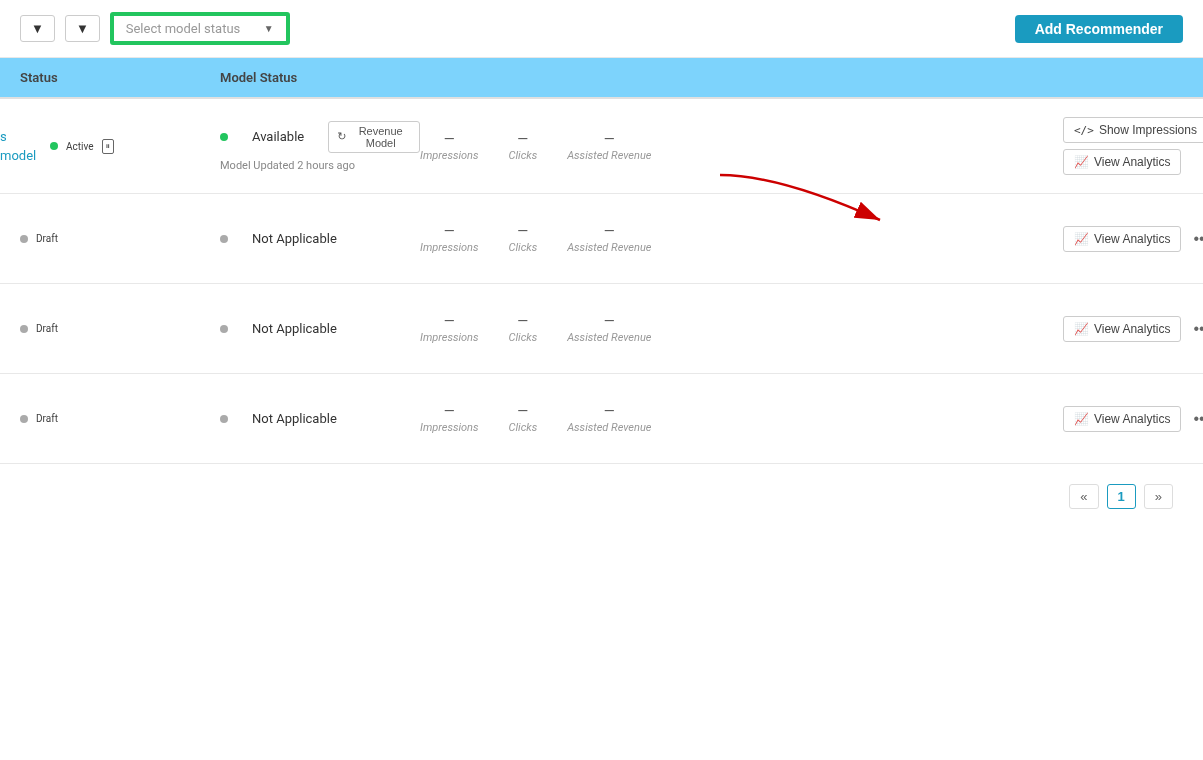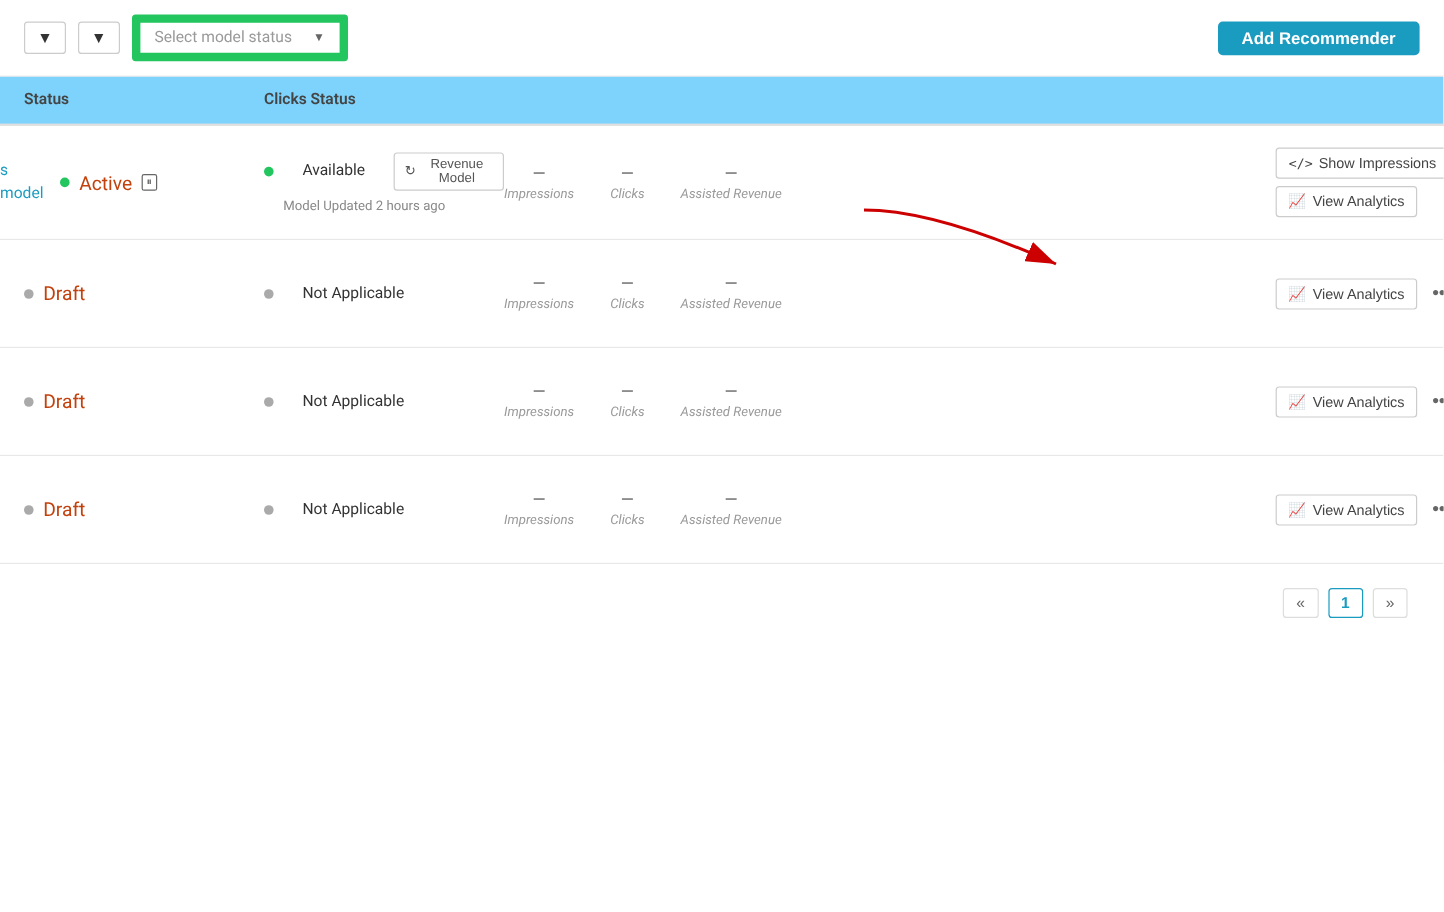--- a/index.html
+++ b/index.html
@@ -31,21 +31,21 @@
       padding: 5px 10px;
       background: #fff;
       cursor: pointer;
       display: flex;
       align-items: center;
       gap: 5px;
       font-size: 13px;
       color: #333;
     }
     .dropdown-model-status {
-      border: 7px solid #22c55e;
+      border: 4px solid #22c55e;
       border-radius: 3px;
       padding: 5px 12px;
       background: #fff;
       cursor: pointer;
       display: flex;
       align-items: center;
       gap: 5px;
       font-size: 13px;
       color: #999;
       min-width: 180px;
@@ -105,22 +105,22 @@
       height: 8px;
       border-radius: 50%;
       flex-shrink: 0;
     }
     .dot-active { background: #22c55e; }
     .dot-draft { background: #aaa; }
     .dot-available { background: #22c55e; }
     .dot-na { background: #aaa; }
 
     .status-label {
-      font-size: 16px;
-      color: #c2410c;
+      font-size: 10px;
+      color: #404040;
     }
     .pause-icon {
       border: 1px solid #666;
       border-radius: 2px;
       padding: 1px 3px;
       font-size: 9px;
       color: #666;
       cursor: pointer;
     }
 
@@ -144,21 +144,20 @@
       cursor: pointer;
       color: #555;
       display: flex;
       align-items: center;
       gap: 4px;
     }
     .model-updated-text {
       font-size: 11px;
       color: #888;
       margin-top: 2px;
-      margin-left: 16px;
     }
 
     
     .metrics-cell {
       display: flex;
       gap: 30px;
       align-items: flex-start;
     }
     .metric-item {
       display: flex;
@@ -269,21 +268,21 @@
     <div class="dropdown-model-status">
       <span>Select model status</span>
       <span class="arrow">▼</span>
     </div>
     <div class="spacer"></div>
     <button class="btn-add-recommender">Add Recommender</button>
   </div>
 
   <div class="table-header">
     <div class="table-header-cell">Status</div>
-    <div class="table-header-cell">Clicks Status</div>
+    <div class="table-header-cell">Model Status</div>
     <div class="table-header-cell"></div>
     <div class="table-header-cell"></div>
   </div>
 
   <div class="table-container">
 
     <div class="table-row" style="position:relative;">
 
       <div style="position:absolute; left:0; top:0; bottom:0; display:flex; flex-direction:column; justify-content:center; padding-left:0;">
         <span class="left-text">s</span>

